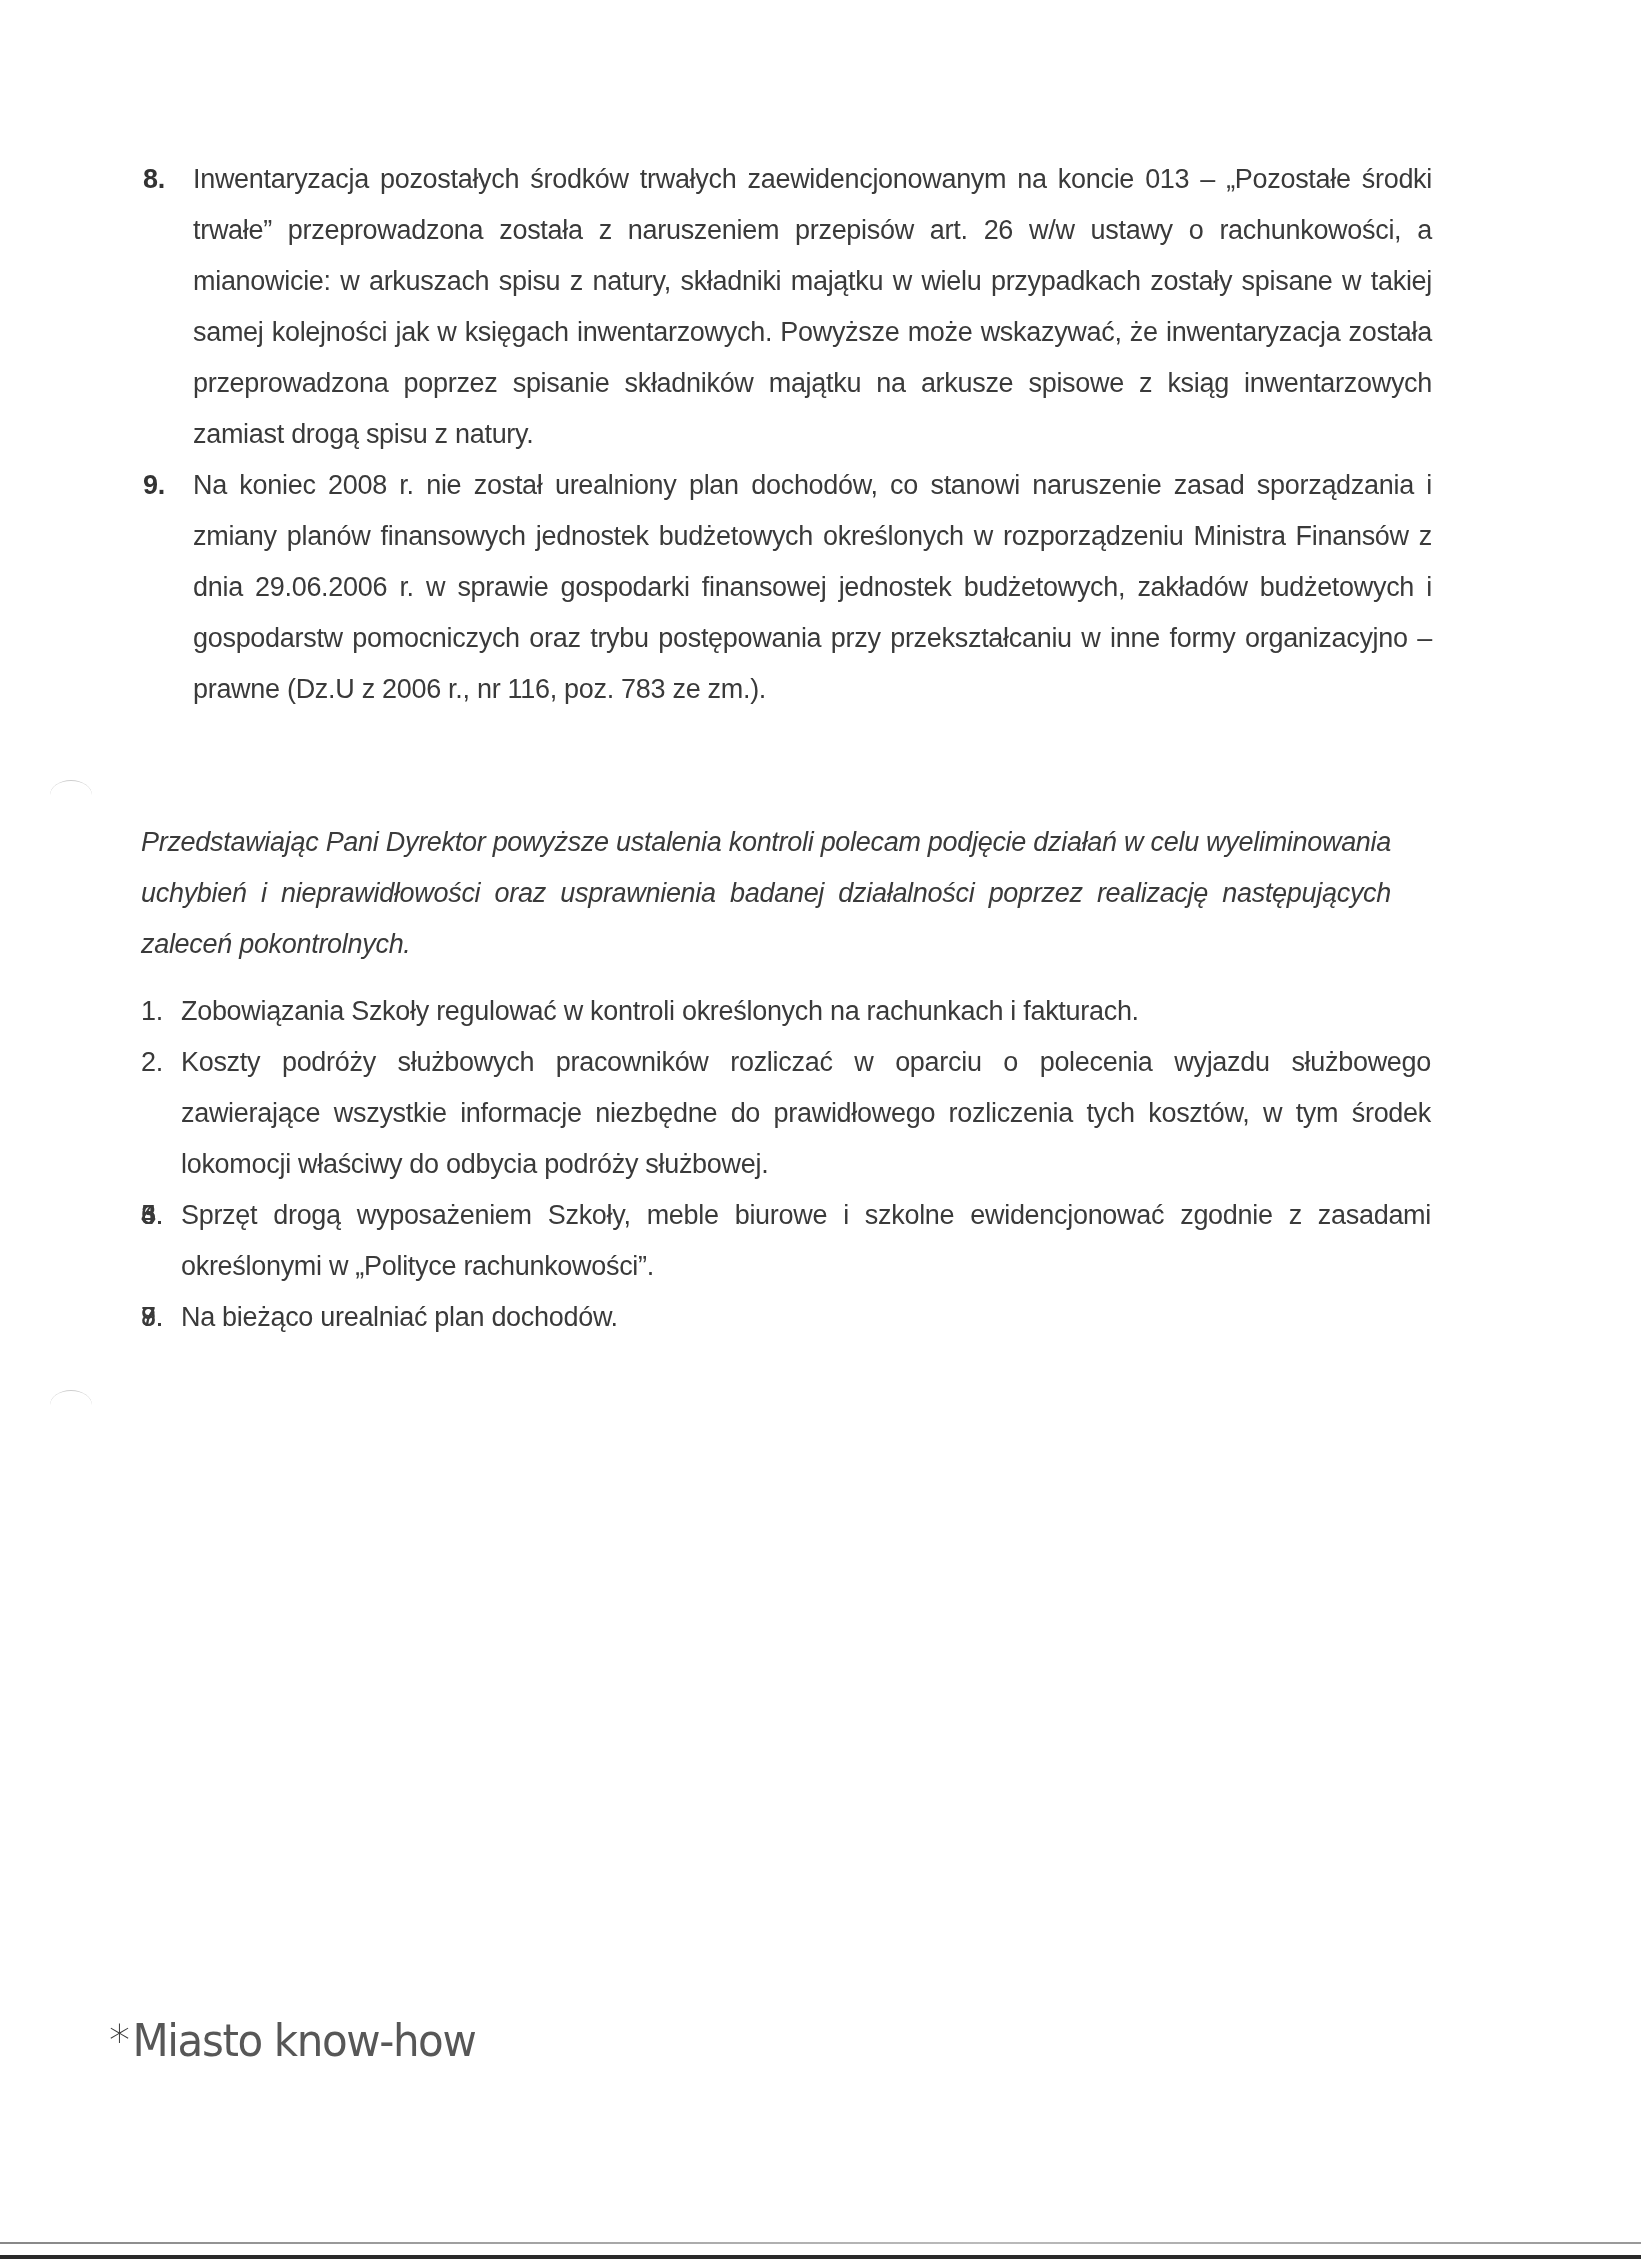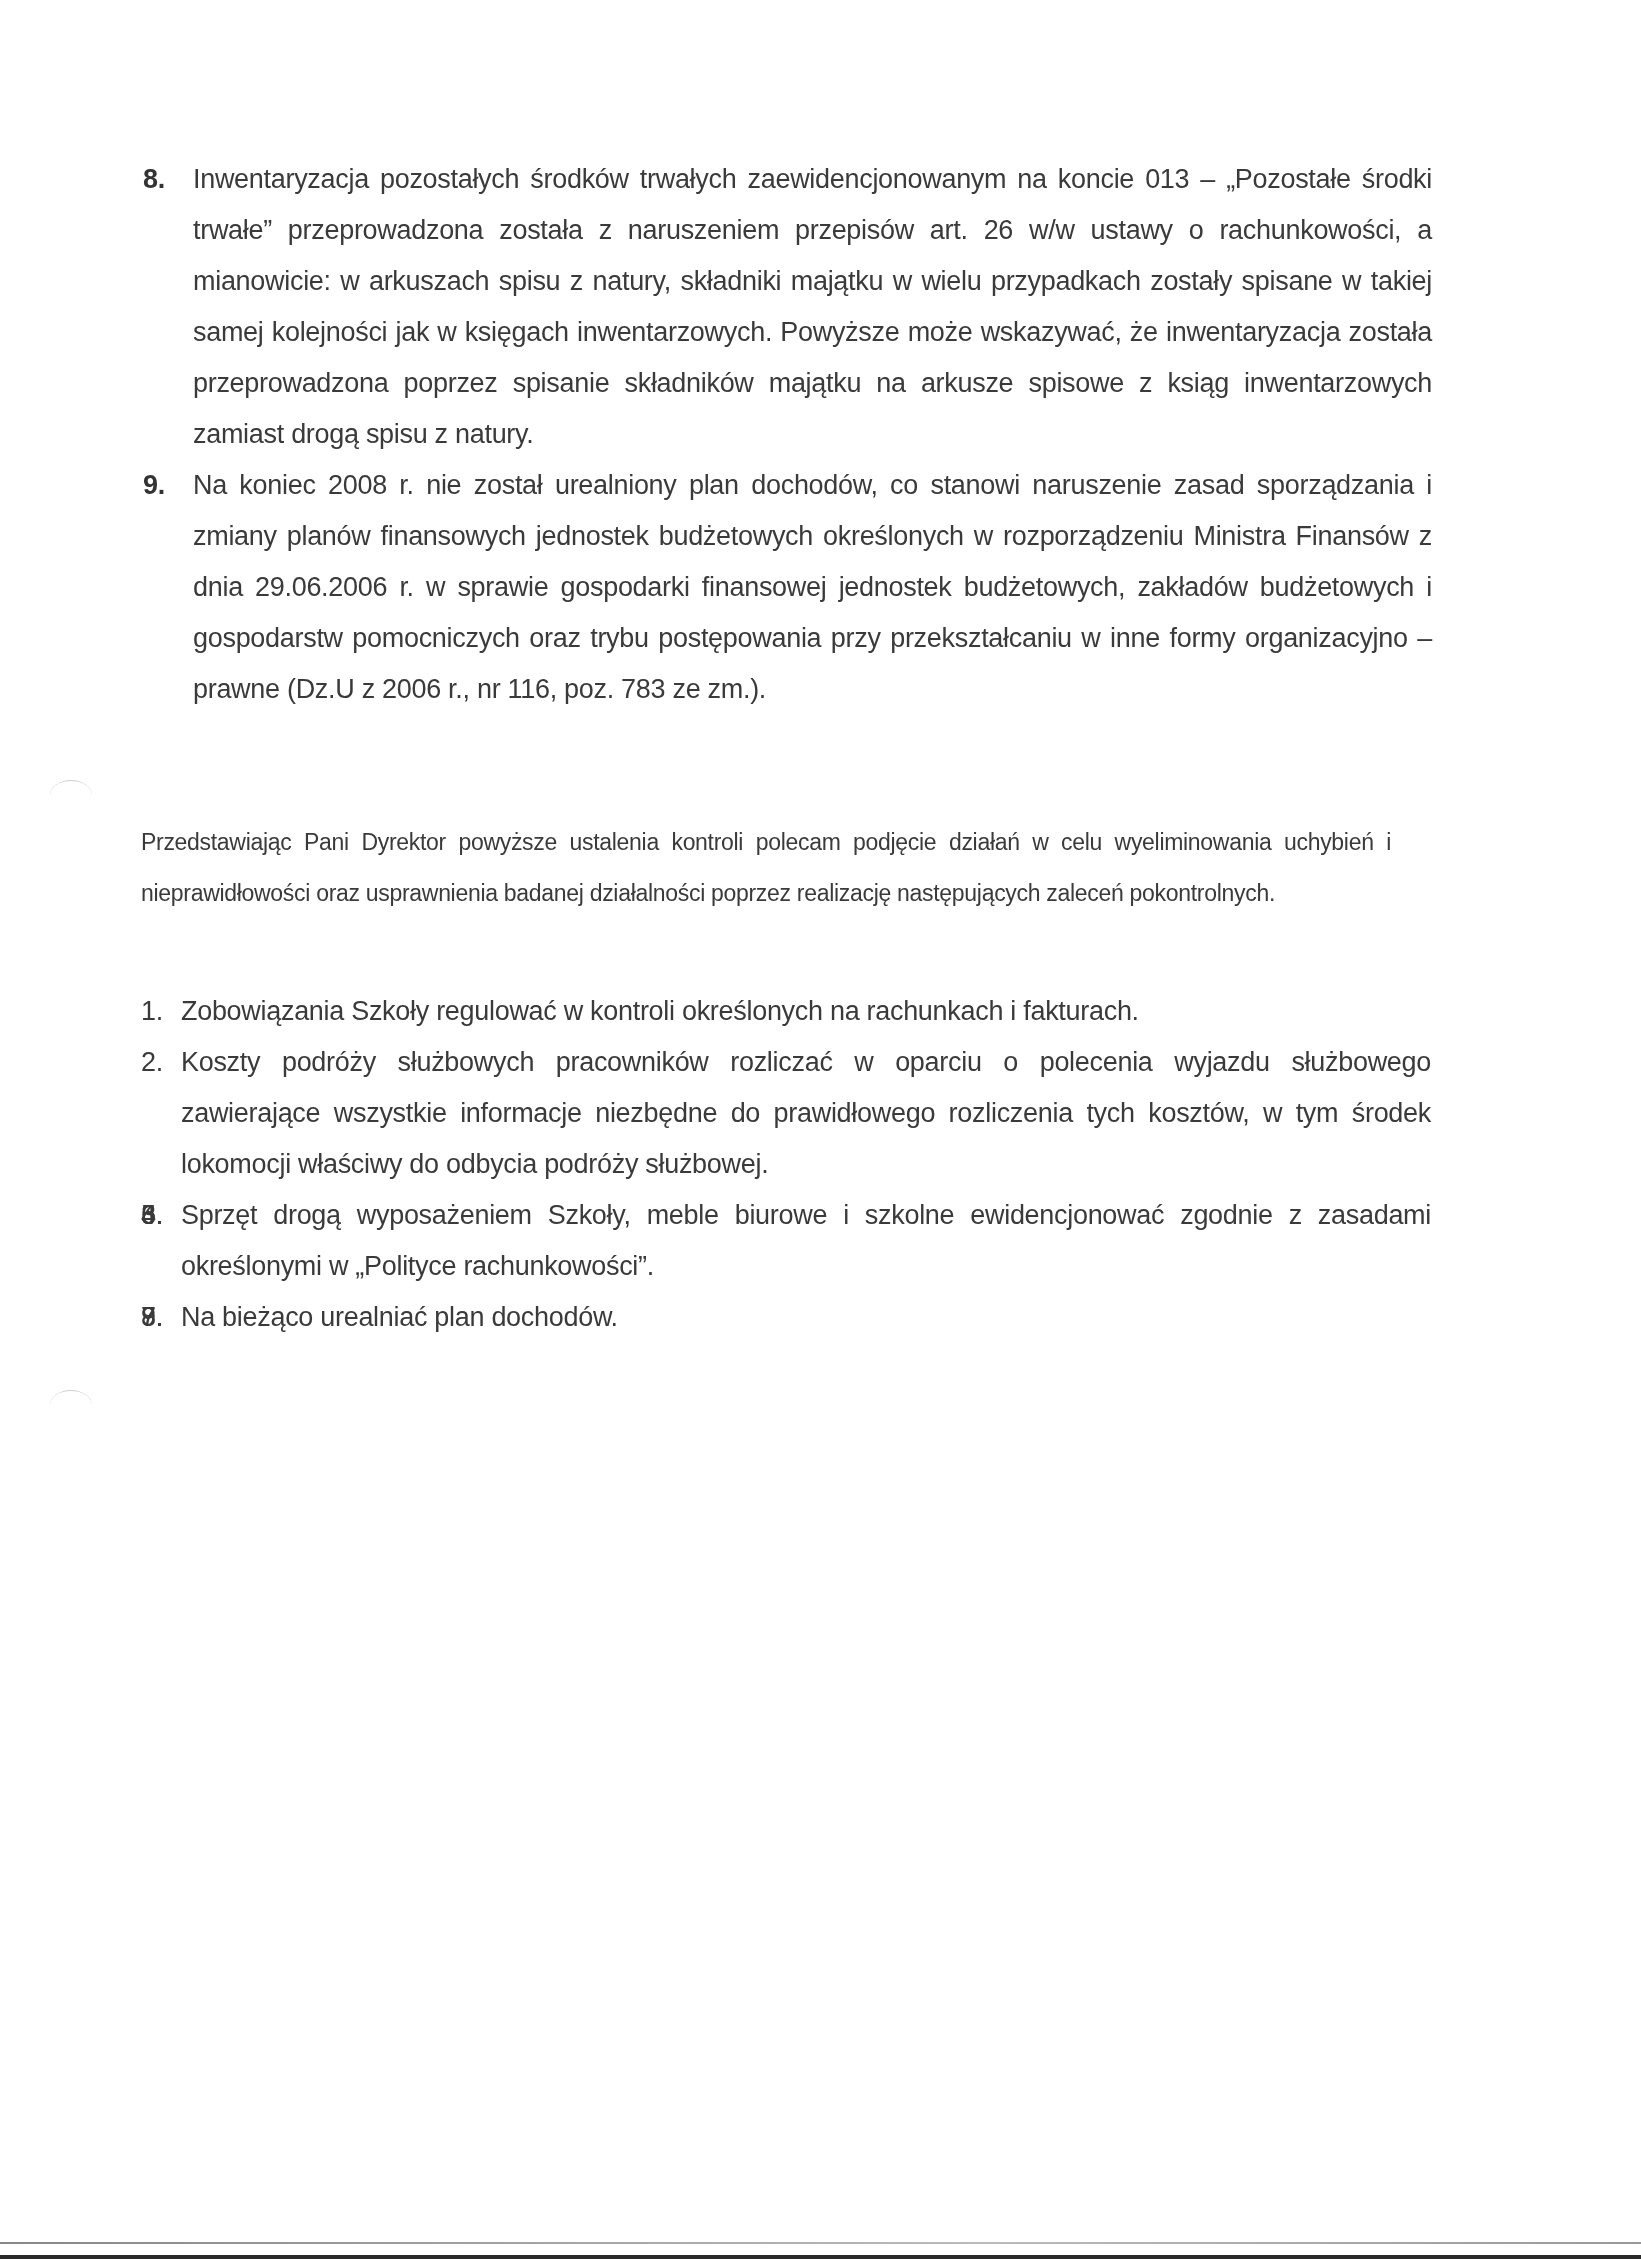--- a/index.html
+++ b/index.html
@@ -16,22 +16,23 @@
   .findings li {
     position: relative; padding-left: 50px;
     font-size: 27px; line-height: 51px; text-align: justify;
     letter-spacing: -0.3px;
   }
   .findings .num {
     position: absolute; left: 0; top: 0; font-weight: bold; color: #333;
   }
   .intro {
     position: absolute; left: 141px; top: 817px; width: 1250px;
-    font-size: 23px; line-height: 51px; margin: 0; text-align: justify;
+    font-size: 27px; line-height: 51px; margin: 0; text-align: justify;
     letter-spacing: -0.3px;
+    font-style: italic;
   }
   .recs {
     position: absolute; left: 141px; top: 986px; width: 1290px;
     margin: 0; padding: 0; list-style: none;
   }
   .recs li {
     position: relative; padding-left: 40px;
     font-size: 27px; line-height: 51px; text-align: justify;
     letter-spacing: -0.3px;
   }
@@ -73,17 +74,20 @@
     <li><span class="num">2.</span><span>Koszty podróży służbowych pracowników rozliczać w oparciu o polecenia wyjazdu służbowego zawierające wszystkie informacje niezbędne do prawidłowego rozliczenia tych kosztów, w tym środek lokomocji właściwy do odbycia podróży służbowej.</span></li>
     <li><span class="num">3.</span></li>
     <li><span class="num">4.</span></li>
     <li><span class="num">5.</span></li>
     <li><span class="num">6.</span><span>Sprzęt drogą wyposażeniem Szkoły, meble biurowe i szkolne ewidencjonować zgodnie z zasadami określonymi w „Polityce rachunkowości”.</span></li>
     <li><span class="num">7.</span></li>
     <li><span class="num">8.</span></li>
     <li><span class="num">9.</span><span> Na bieżąco urealniać plan dochodów.</span></li>
   </ol>
 
+  <div class="logo">
+    <span class="star">*</span><span class="name">Miasto know-how</span>
+  </div>
 
   <div class="bottom-line1"></div>
   <div class="bottom-line2"></div>
 </div>
 
 
 </body></html>

